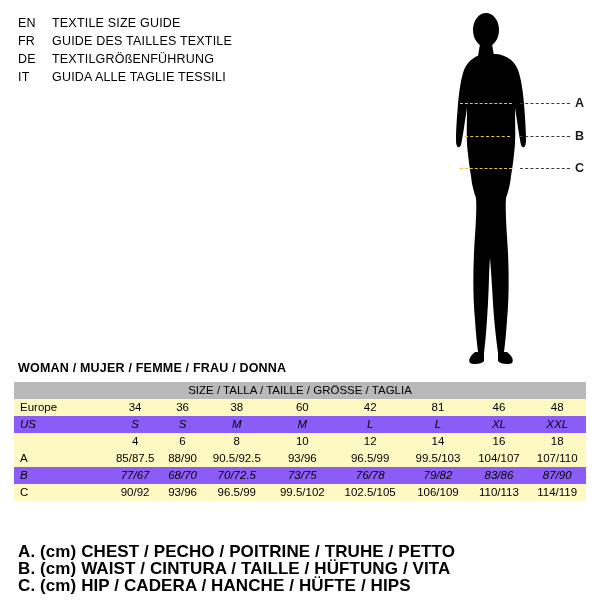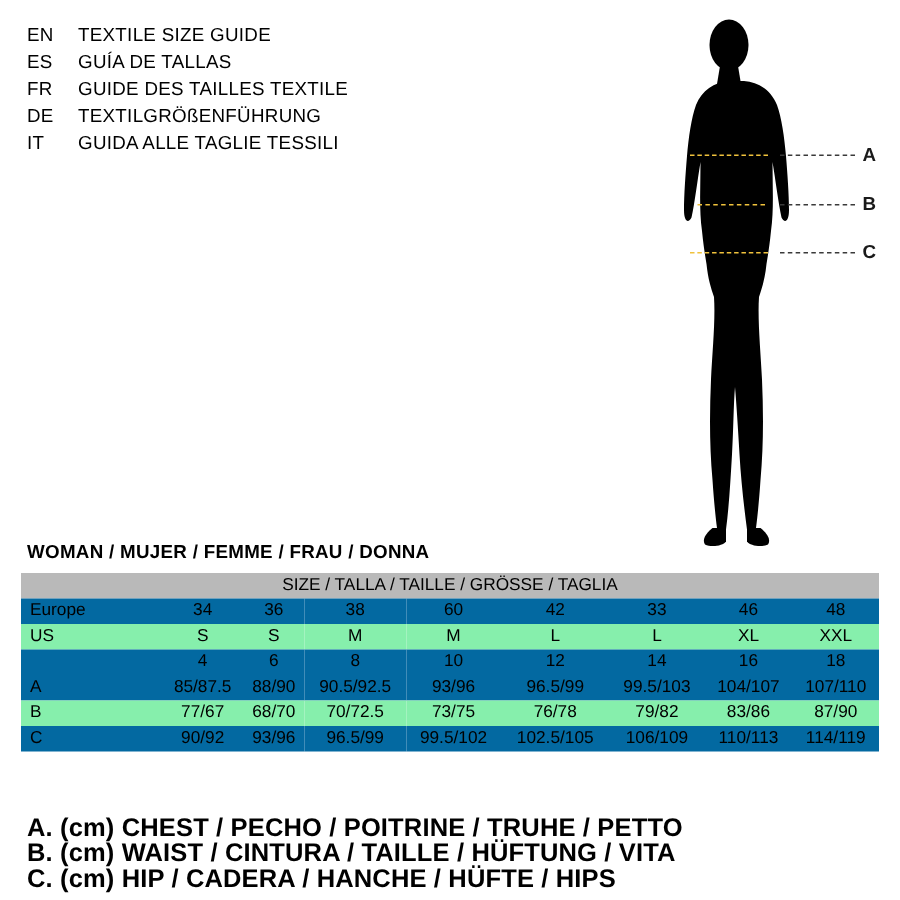--- a/index.html
+++ b/index.html
@@ -96,22 +96,22 @@
     width: 88px;
   }
   tr.hdr td {
     background: #b9b9b9;
     font-size: 11.5px;
     height: 19px;
     line-height: 19px;
     text-align: left;
     padding-left: 6px;
   }
-  tr.shade td { background: #86efac; }
-  tr.plain td { background: #0369a1; }
+  tr.shade td { background: #8b5cf6; font-style: italic; }
+  tr.plain td { background: #fef9c3; }
 
   
   #footnotes {
     position: absolute;
     left: 18px;
     top: 543px;
     width: 560px;
   }
   .footnote {
     font-size: 17px;
@@ -121,24 +121,20 @@
     letter-spacing: 0.1px;
   }
 </style>
 </head>
 <body>
 
 <div id="lang-block">
   <div class="lang-row">
     <span class="lang-code">EN</span>
     <span class="lang-text">TEXTILE SIZE GUIDE</span>
-  </div>
-  <div class="lang-row">
-    <span class="lang-code">ES</span>
-    <span class="lang-text">GUÍA DE TALLAS</span>
   </div>
   <div class="lang-row">
     <span class="lang-code">FR</span>
     <span class="lang-text">GUIDE DES TAILLES TEXTILE</span>
   </div>
   <div class="lang-row">
     <span class="lang-code">DE</span>
     <span class="lang-text">TEXTILGRÖßENFÜHRUNG</span>
   </div>
   <div class="lang-row">
@@ -210,21 +206,21 @@
       <td colspan="9">SIZE / TALLA / TAILLE / GRÖSSE / TAGLIA</td>
     </tr>
 
     <tr class="plain">
       <td class="lbl">Europe</td>
       <td>34</td>
       <td>36</td>
       <td>38</td>
       <td>60</td>
       <td>42</td>
-      <td>33</td>
+      <td>81</td>
       <td>46</td>
       <td>48</td>
     </tr>
 
     <tr class="shade">
       <td class="lbl">US</td>
       <td>S</td>
       <td>S</td>
       <td>M</td>
       <td>M</td>

